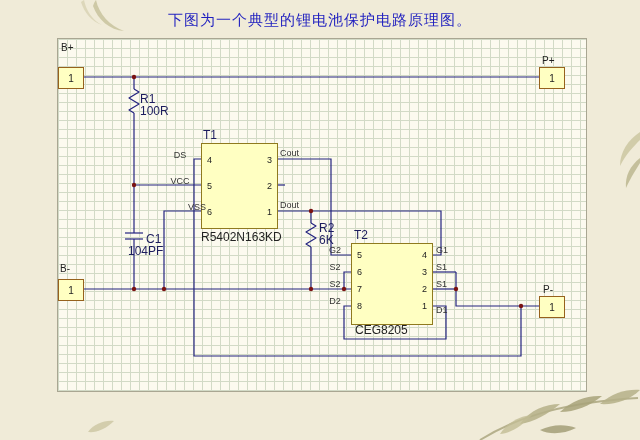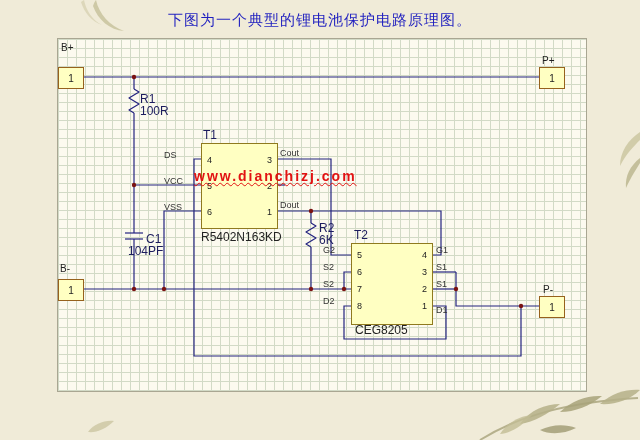--- a/index.html
+++ b/index.html
@@ -15,21 +15,21 @@
          background-size:9px 9px;border:1px solid #a9a692;z-index:1}
   .wires{position:absolute;left:0;top:0;z-index:1}
   .net{position:absolute;z-index:2;font-size:10px;color:#222;line-height:11px}
   .conn{position:absolute;z-index:2;width:24px;height:20px;background:#ffffc2;
         border:1px solid #96611c;display:flex;align-items:center;justify-content:center;
         font-size:10px;color:#222}
   .ic{position:absolute;z-index:2;background:#ffffc2;border:1px solid #8f7a1e}
   .pnum{position:absolute;font-size:9px;color:#222;line-height:10px}
   .pnum.l{left:5px}.pnum.r{right:5px}
   .plbl{position:absolute;z-index:2;font-size:9px;color:#333;line-height:10px}
-  .plbl.ra{text-align:left}
+  .plbl.ra{text-align:center}
   .clbl{position:absolute;z-index:2;font-size:12px;color:#1c1c5e;line-height:11px;white-space:nowrap}
   .clbl.part{color:#222}
   .watermark{position:absolute;left:136px;top:129px;z-index:5;font-size:14px;font-weight:bold;
         color:#e21212;letter-spacing:2px;text-decoration:underline;
         text-decoration-style:wavy;text-decoration-thickness:1px;white-space:nowrap}
 </style>
 </head>
 <body>
 
 <div class="page">
@@ -130,21 +130,21 @@
       <span class="pnum l" style="top:11px">4</span>
       <span class="pnum l" style="top:37px">5</span>
       <span class="pnum l" style="top:63px">6</span>
       <span class="pnum r" style="top:11px">3</span>
       <span class="pnum r" style="top:37px">2</span>
       <span class="pnum r" style="top:63px">1</span>
     </div>
     <div class="clbl part" style="left:143px;top:193px">R5402N163KD</div>
     <div class="plbl ra" style="left:106px;top:111px;width:32px">DS</div>
     <div class="plbl ra" style="left:106px;top:137px;width:32px">VCC</div>
-    <div class="plbl ra" style="left:106px;top:163px;width:32px">VSS</div>
+    <div class="plbl ra" style="left:123px;top:163px;width:32px">VSS</div>
     <div class="plbl" style="left:222px;top:109px">Cout</div>
     <div class="plbl" style="left:222px;top:161px">Dout</div>
 
     <div class="clbl" style="left:296px;top:191px">T2</div>
     <div class="ic" style="left:293px;top:204px;width:80px;height:80px">
       <span class="pnum l" style="top:6px">5</span>
       <span class="pnum l" style="top:23px">6</span>
       <span class="pnum l" style="top:40px">7</span>
       <span class="pnum l" style="top:57px">8</span>
       <span class="pnum r" style="top:6px">4</span>
@@ -155,16 +155,15 @@
     <div class="clbl part" style="left:297px;top:286px">CEG8205</div>
     <div class="plbl ra" style="left:265px;top:206px;width:24px">G2</div>
     <div class="plbl ra" style="left:265px;top:223px;width:24px">S2</div>
     <div class="plbl ra" style="left:265px;top:240px;width:24px">S2</div>
     <div class="plbl ra" style="left:265px;top:257px;width:24px">D2</div>
     <div class="plbl" style="left:378px;top:206px;width:26px">G1</div>
     <div class="plbl" style="left:378px;top:223px;width:26px">S1</div>
     <div class="plbl" style="left:378px;top:240px;width:26px">S1</div>
     <div class="plbl" style="left:378px;top:266px;width:26px">D1</div>
 
-    <div class="watermark">www.dianchizj.com</div>
 
   </div>
 </div>
 
 </body></html>

